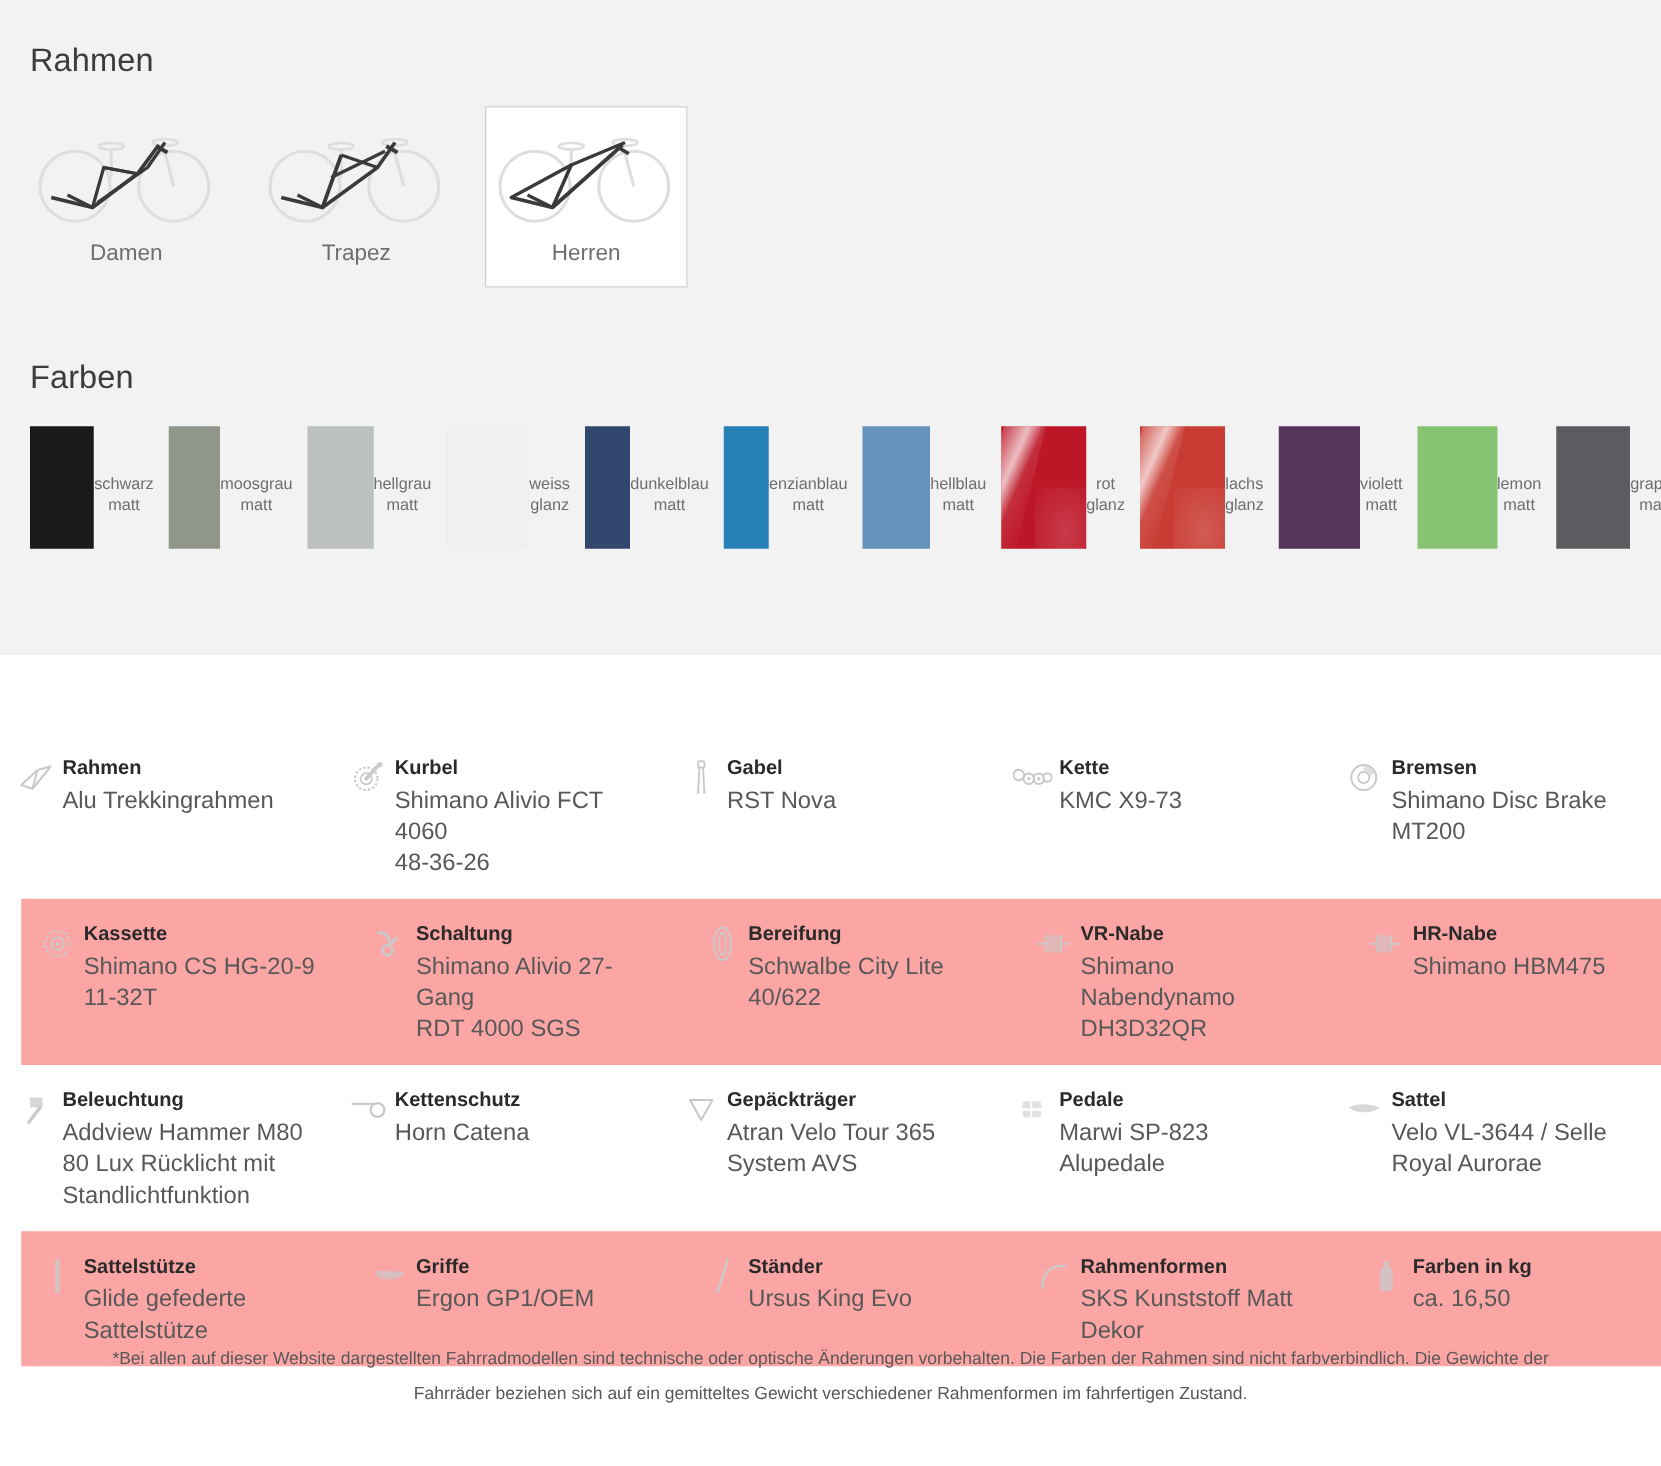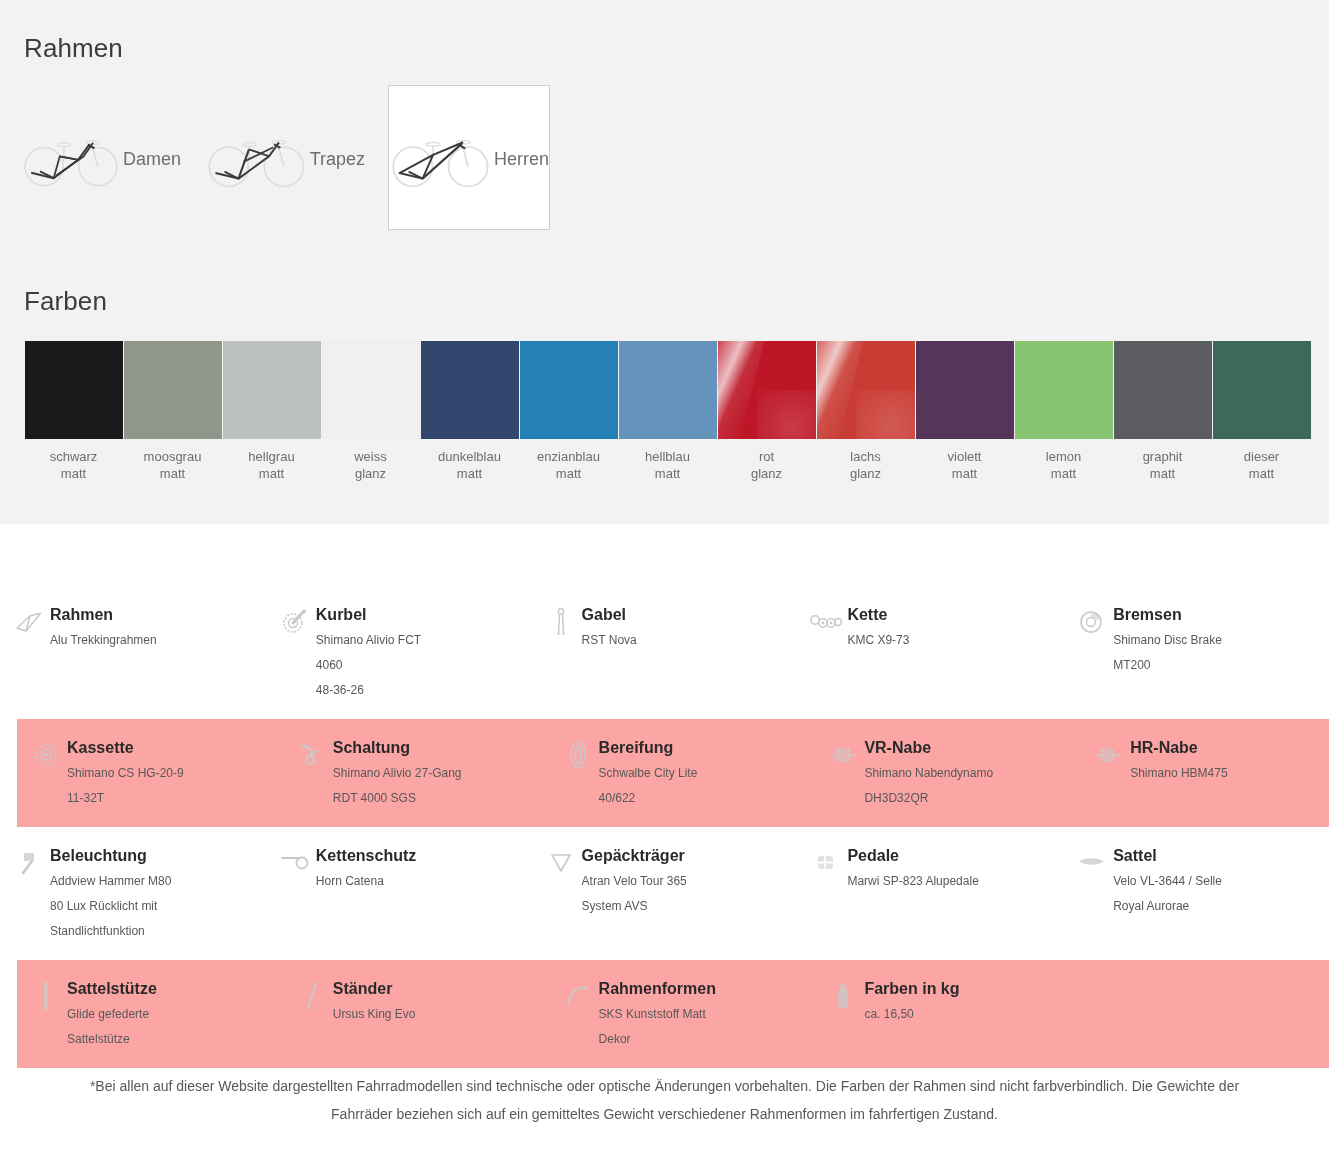--- a/index.html
+++ b/index.html
@@ -35,21 +35,21 @@
     position: absolute;
     left: 20px;
     top: 85px;
     display: flex;
     gap: 0px;
   }
   .frame-tile {
     width: 162px;
     height: 145px;
     display: flex;
-    flex-direction: row;
+    flex-direction: column;
     align-items: center;
     justify-content: flex-start;
     border: 1px solid transparent;
     background: transparent;
     cursor: pointer;
     margin-right: 22px;
   }
   .frame-tile.selected {
     border: 1px solid #cfcfcf;
     background: #ffffff;
@@ -66,23 +66,23 @@
   
   .swatch-row {
     position: absolute;
     left: 24px;
     top: 341px;
     display: flex;
     gap: 0px;
   }
   .swatch-cell {
     width: 99px;
-    margin-right: 0;
+    margin-right: 12px;
     display: flex;
-    flex-direction: column;
+    flex-direction: row;
     align-items: center;
     cursor: pointer;
   }
   .swatch-chip {
     width: 98px;
     height: 98px;
     position: relative;
     overflow: hidden;
   }
   .swatch-chip.glanz::after {
@@ -147,21 +147,21 @@
   .spec-icon svg { display: block; }
   .spec-text { padding-left: 2px; }
   .spec-name {
     font-size: 16px;
     font-weight: bold;
     color: #2a2a2a;
     line-height: 22px;
     margin-bottom: 2px;
   }
   .spec-value {
-    font-size: 12px;
+    font-size: 19px;
     color: #585858;
     line-height: 25px;
     white-space: pre-line;
   }
 
   
   .footnote {
     position: absolute;
     left: 0;
     top: 1072px;
@@ -554,20 +554,31 @@
           </svg>
         </div>
         <div class="spec-text">
           <div class="spec-name">Sattelstütze</div>
           <div class="spec-value">Glide gefederte
 Sattelstütze</div>
         </div>
       </div>
       <div class="spec-cell">
         <div class="spec-icon">
+          <svg width="30" height="14" viewBox="0 0 30 14">
+            <path d="M3 3 C12 2 22 3 27 4 C25 9 18 10 9 9 C5 8 3 6 3 3 Z" fill="#c9c9c9" opacity="0.7"></path>
+          </svg>
+        </div>
+        <div class="spec-text">
+          <div class="spec-name">Griffe</div>
+          <div class="spec-value">Ergon GP1/OEM</div>
+        </div>
+      </div>
+      <div class="spec-cell">
+        <div class="spec-icon">
           <svg width="16" height="30" viewBox="0 0 16 30">
             <path d="M12 2 L4 28" stroke="#c9c9c9" stroke-width="2" stroke-linecap="round"></path>
           </svg>
         </div>
         <div class="spec-text">
           <div class="spec-name">Ständer</div>
           <div class="spec-value">Ursus King Evo</div>
         </div>
       </div>
       <div class="spec-cell">

